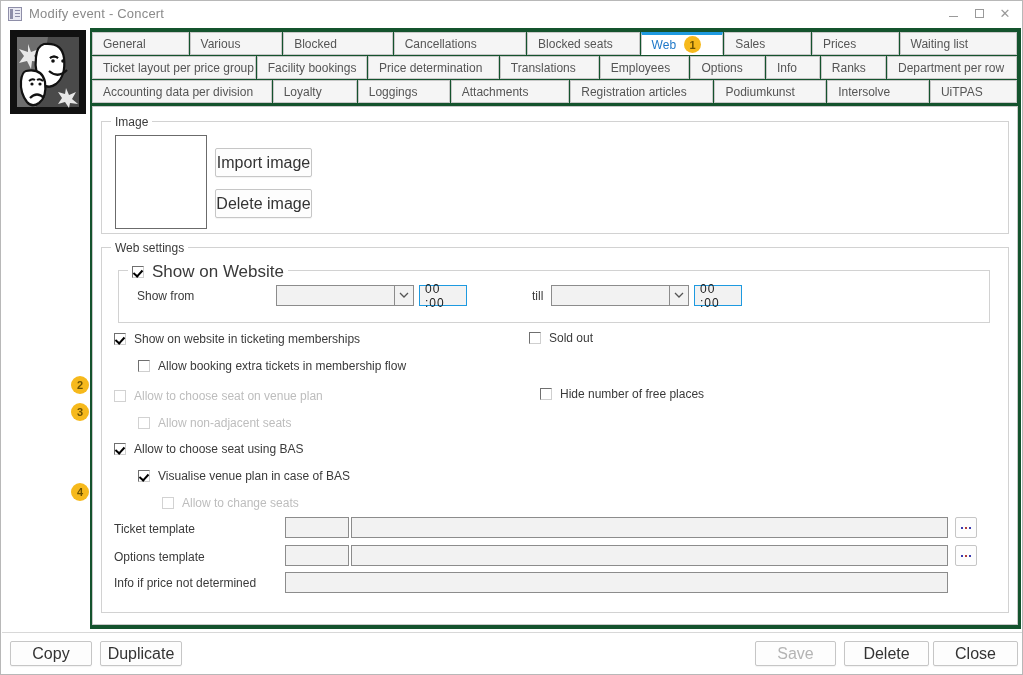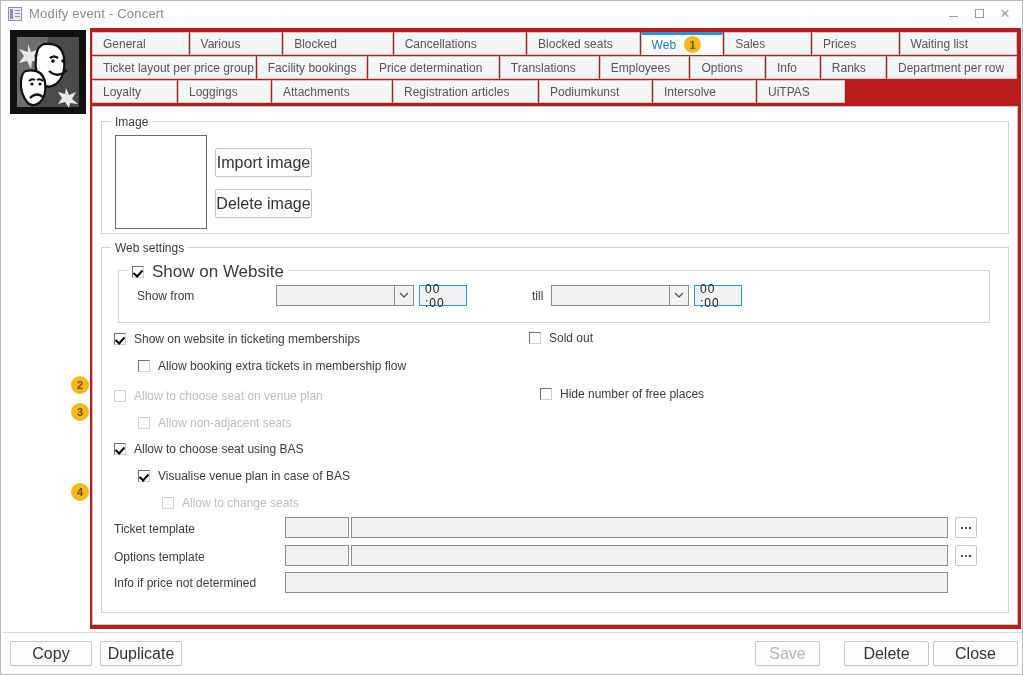--- a/index.html
+++ b/index.html
@@ -80,21 +80,21 @@
     position: absolute; left: 8px; top: 4px;
     width: 76px; height: 84px;
     background: #111;
     padding: 4px;
   }
   #masks-icon svg { display: block; }
 
   #content {
     position: absolute; left: 89px; top: 27px;
     width: 931px; height: 601px;
-    background: #b91c1c;
+    background: #14532d;
   }
 
   
   #tabs { position: absolute; left: 2px; top: 4px; width: 926px; }
   .tabrow { display: flex; height: 23px; margin-bottom: 1px; }
   .tab {
     height: 23px;
     background: #f5f5f5;
     border: 1px solid #c8c8c8;
     margin-right: 1px;
@@ -280,21 +280,21 @@
   
   #footer {
     position: absolute; left: 1px; top: 631px;
     width: 1020px; height: 42px;
     background: #ffffff;
     border-top: 1px solid #d8d8d8;
   }
   #footer .btn { position: absolute; top: 8px; height: 25px; }
   #btn-copy { left: 8px; width: 82px; }
   #btn-duplicate { left: 98px; width: 82px; }
-  #btn-save { left: 753px; width: 65px; }
+  #btn-save { left: 753px; width: 81px; }
   #btn-del { left: 842px; width: 85px; }
   #btn-close { left: 931px; width: 85px; }
 </style>
 </head>
 <body>
 
 <div id="window">
 
   <div id="titlebar">
     <span id="title-icon"></span>
@@ -396,20 +396,23 @@
             <span>Info</span>
           </div>
         <div class="tab" style="width:68px">
             <span>Ranks</span>
           </div>
         <div class="tab" style="width:137px">
             <span>Department per row</span>
           </div>
       </div>
       <div class="tabrow">
+        <div class="tab" style="width:182px">
+            <span>Accounting data per division</span>
+          </div>
         <div class="tab" style="width:85px">
             <span>Loyalty</span>
           </div>
         <div class="tab" style="width:93px">
             <span>Loggings</span>
           </div>
         <div class="tab" style="width:120px">
             <span>Attachments</span>
           </div>
         <div class="tab" style="width:145px">

